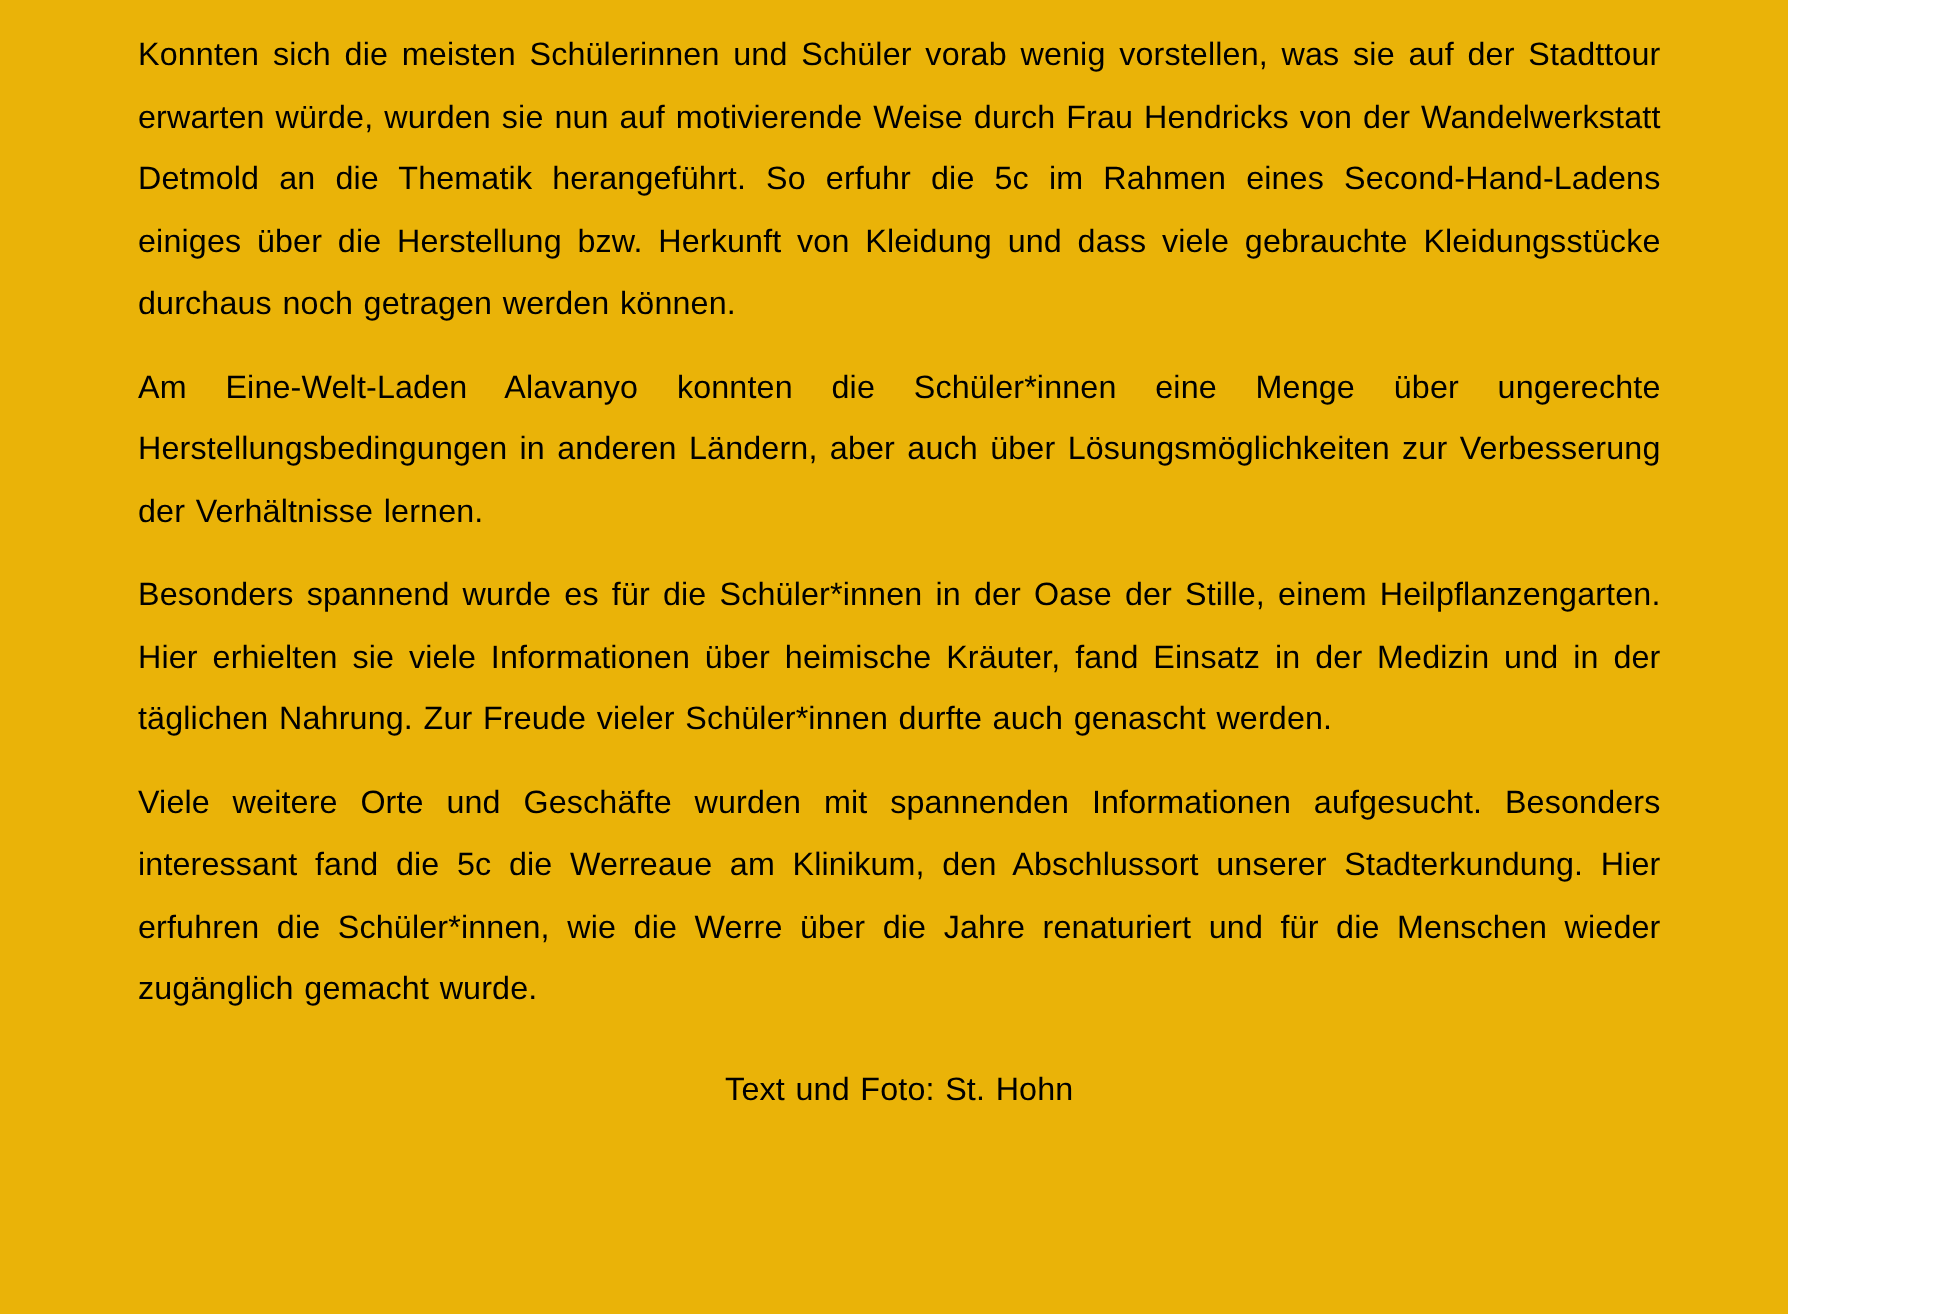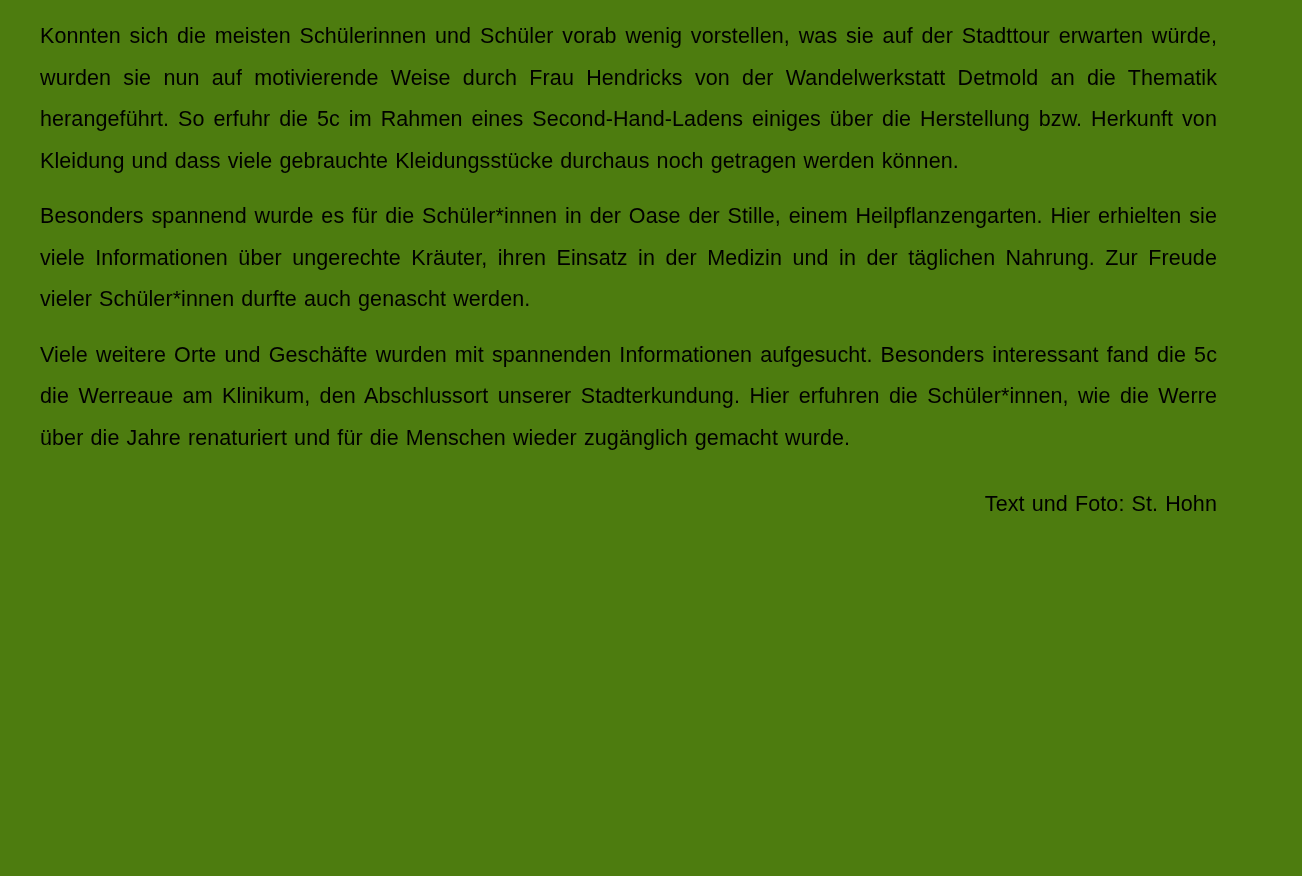--- a/index.html
+++ b/index.html
@@ -10,39 +10,40 @@
   }
   body {
     width: 1302px;
     height: 876px;
     overflow: hidden;
     font-family: "Liberation Sans", "DejaVu Sans", sans-serif;
     color: #000000;
   }
   .page {
     box-sizing: border-box;
-    width: 1302px;
+    width: 1192px;
     height: 876px;
-    padding: 16px 85px 0 40px;
-    background: #4d7c0f;
+    padding: 16px 85px 0 92px;
+    background: #eab308;
   }
   .page p {
     margin: 0 0 14px 0;
     font-size: 21.5px;
     line-height: 41.5px;
     text-align: justify;
     letter-spacing: 0.1px;
     word-spacing: 1px;
   }
   .page p.credit {
     margin-top: 25px;
-    text-align: right;
+    text-align: center;
   }
 </style>
 </head>
 <body>
 
 <main class="page">
   <p>Konnten sich die meisten Schülerinnen und Schüler vorab wenig vorstellen, was sie auf der Stadttour erwarten würde, wurden sie nun auf motivierende Weise durch Frau Hendricks von der Wandelwerkstatt Detmold an die Thematik herangeführt. So erfuhr die 5c im Rahmen eines Second-Hand-Ladens einiges über die Herstellung bzw. Herkunft von Kleidung und dass viele gebrauchte Kleidungsstücke durchaus noch getragen werden können.</p>
-  <p>Besonders spannend wurde es für die Schüler*innen in der Oase der Stille, einem Heilpflanzengarten. Hier erhielten sie viele Informationen über ungerechte Kräuter, ihren Einsatz in der Medizin und in der täglichen Nahrung. Zur Freude vieler Schüler*innen durfte auch genascht werden.</p>
+  <p>Am Eine-Welt-Laden Alavanyo konnten die Schüler*innen eine Menge über ungerechte Herstellungsbedingungen in anderen Ländern, aber auch über Lösungsmöglichkeiten zur Verbesserung der Verhältnisse lernen.</p>
+  <p>Besonders spannend wurde es für die Schüler*innen in der Oase der Stille, einem Heilpflanzengarten. Hier erhielten sie viele Informationen über heimische Kräuter, fand Einsatz in der Medizin und in der täglichen Nahrung. Zur Freude vieler Schüler*innen durfte auch genascht werden.</p>
   <p>Viele weitere Orte und Geschäfte wurden mit spannenden Informationen aufgesucht. Besonders interessant fand die 5c die Werreaue am Klinikum, den Abschlussort unserer Stadterkundung. Hier erfuhren die Schüler*innen, wie die Werre über die Jahre renaturiert und für die Menschen wieder zugänglich gemacht wurde.</p>
   <p class="credit">Text und Foto: St. Hohn</p>
 </main>
 
 </body></html>

